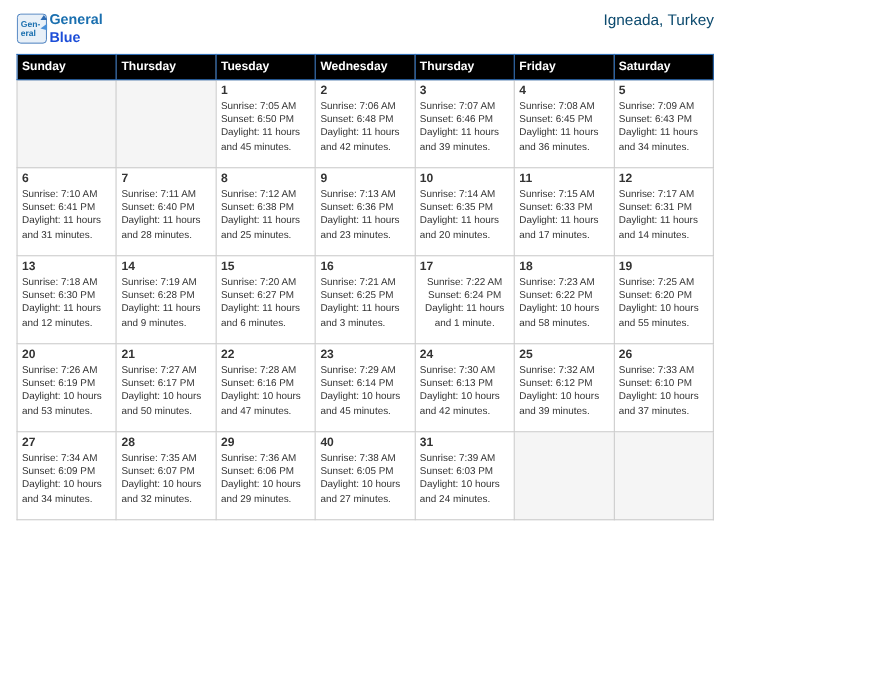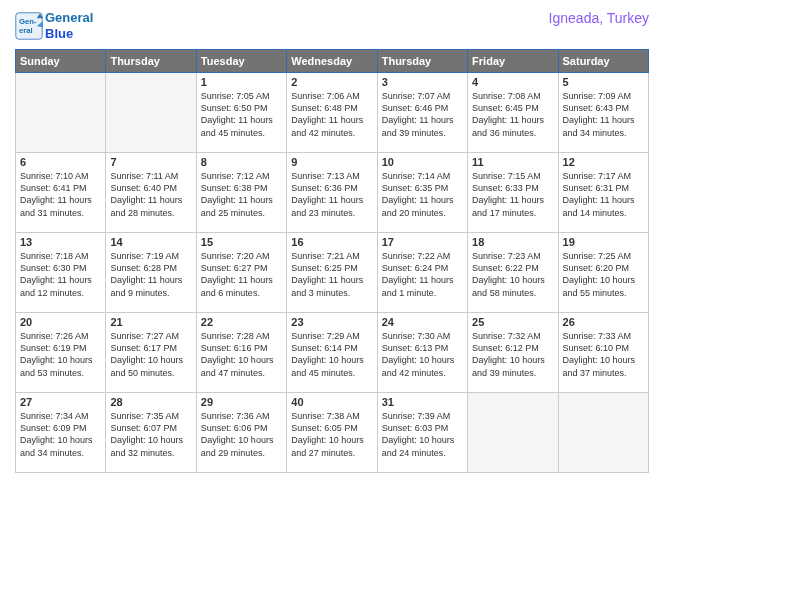--- a/index.html
+++ b/index.html
@@ -34,29 +34,29 @@
       text-align: right;
     }
     .month-title {
       font-size: 32px;
       font-weight: normal;
       color: #333;
       line-height: 1.1;
     }
     .location-title {
       font-size: 14px;
-      color: #8b5cf6;
+      color: #0c4a6e;
     }
     table {
       width: 100%;
       border-collapse: collapse;
       table-layout: fixed;
     }
     th {
-      background-color: #737373;
+      background-color: #000000;
       color: #fff;
       font-size: 11px;
       padding: 5px 4px;
       text-align: left;
       font-weight: bold;
       border: 1px solid #2f6db5;
     }
     td {
       border: 1px solid #ccc;
       vertical-align: top;
@@ -221,21 +221,21 @@
 Daylight: 11 hours and 6 minutes.</div>
           </td>
           <td>
             <span class="day-num">16</span>
             <div class="day-info" style="white-space: pre-line;">Sunrise: 7:21 AM
 Sunset: 6:25 PM
 Daylight: 11 hours and 3 minutes.</div>
           </td>
           <td>
             <span class="day-num">17</span>
-            <div class="day-info" style="white-space: pre-line;">Sunrise: 7:22 AM
+            <div class="day-info" style="white-space: pre-line; text-align: center;">Sunrise: 7:22 AM
 Sunset: 6:24 PM
 Daylight: 11 hours and 1 minute.</div>
           </td>
           <td>
             <span class="day-num">18</span>
             <div class="day-info" style="white-space: pre-line;">Sunrise: 7:23 AM
 Sunset: 6:22 PM
 Daylight: 10 hours and 58 minutes.</div>
           </td>
           <td>

